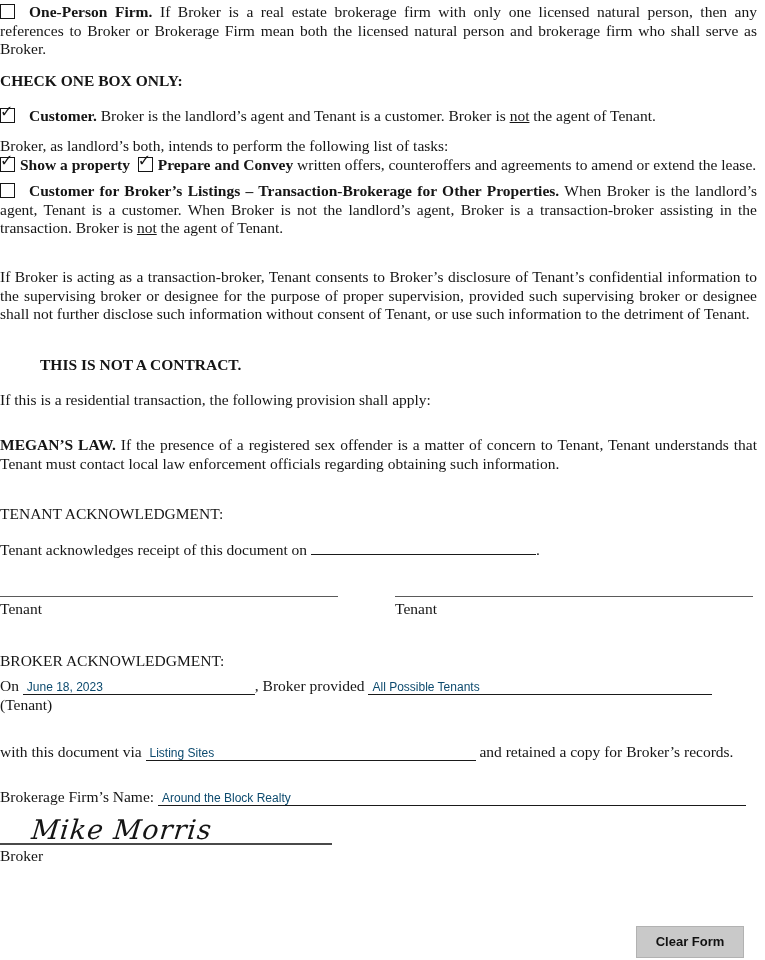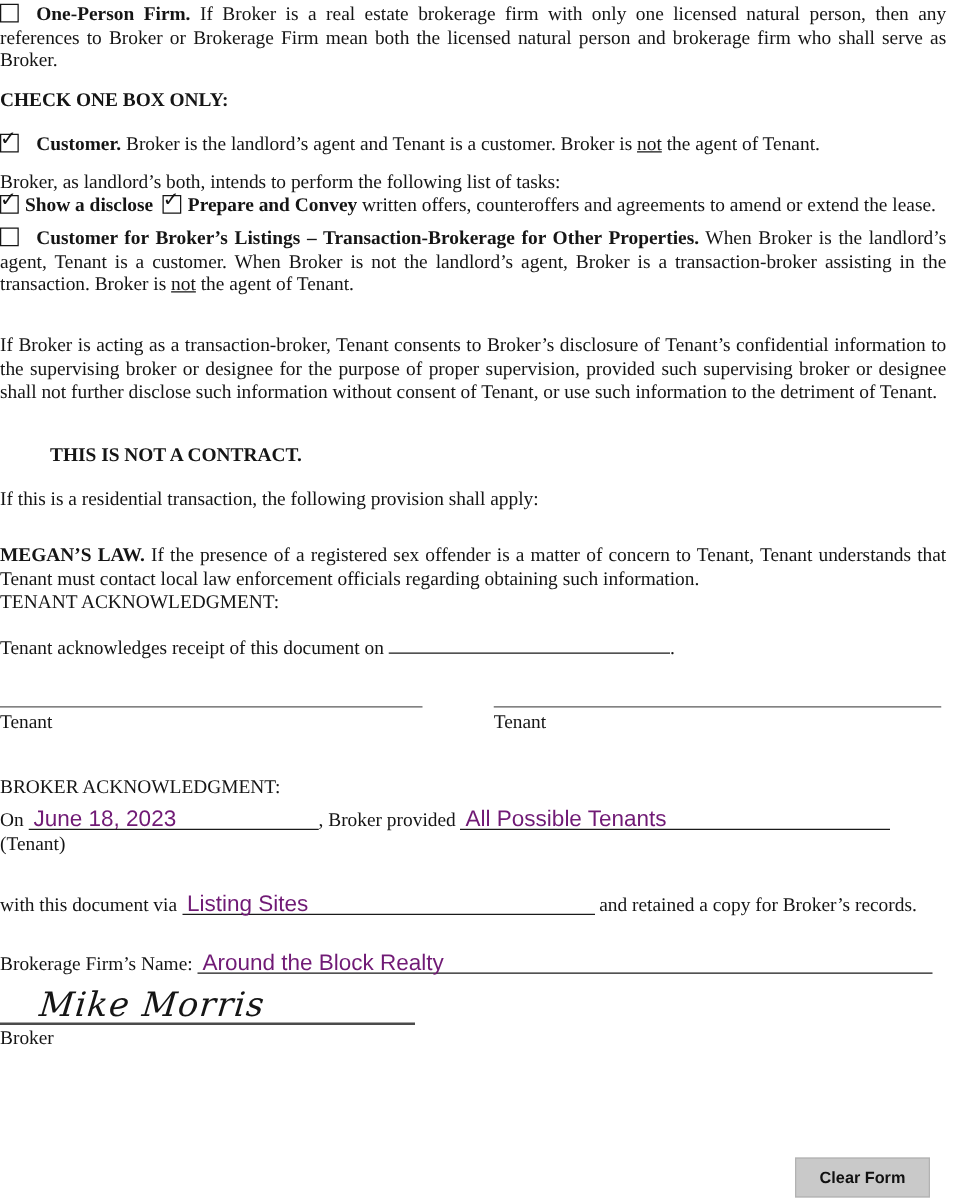--- a/index.html
+++ b/index.html
@@ -42,40 +42,40 @@
   #p1 { margin-top:0; }
   #check-heading { margin-top:13px; font-weight:bold; }
   #opt-customer { margin-top:17px; }
   #tasks { margin-top:11px; }
   #opt-listings { margin-top:8px; }
   #opt-transaction { margin-top:12px; }
   #disclosure { margin-top:30px; }
   #not-contract { margin-top:32px; font-weight:bold;margin-left:40px; }
   #residential { margin-top:17px; }
   #megan { margin-top:26px; }
-  #tenant-ack-heading { }
+  #tenant-ack-heading { margin-top:32px; }
   #receipt-row { margin-top:13px; }
   #tenant-sigs { margin-top:37px; display:flex; }
   #broker-ack-heading { margin-top:33px; }
   #on-row { margin-top:7px; }
   #via-row { margin-top:28px; }
   #firm-row { margin-top:27px; }
   #broker-sig-block { margin-top:8px; }
 
   
   .blank {
     display:inline-block;
     border-bottom:1.4px solid #1a1a1a;
     vertical-align:baseline;
     height:17px;
   }
   .fill {
     font-family:"Liberation Sans","DejaVu Sans",sans-serif;
-    font-size:18px;
-    color:#701a75;
+    font-size:12px;
+    color:#0c4a6e;
     padding-left:4px;
     white-space:nowrap;
   }
   .blank-receipt { width:225px; border-bottom-width:1.6px; }
   .blank-date   { width:232px; }
   .blank-tenant { width:344px; }
   .blank-via    { width:330px; }
   .blank-firm   { width:588px; }
 
   
@@ -129,21 +129,21 @@
 
   <div id="check-heading">CHECK ONE BOX ONLY:</div>
 
   <div id="opt-customer" class="justify">
     <span class="cb"><span class="check">✓</span></span><span class="tab"></span><span class="bold">Customer.</span> <span>Broker is the landlord’s agent and Tenant is a customer.  Broker is </span><span class="u">not</span><span> the agent of Tenant.</span>
   </div>
 
   <div id="tasks">
     <div>Broker, as landlord’s both, intends to perform the following list of tasks:</div>
     <div>
-      <span class="cb"><span class="check">✓</span></span><span class="smallgap"></span><span class="bold">Show a disclose</span>&nbsp;&nbsp;<span class="cb"><span class="check">✓</span></span><span class="smallgap"></span><span class="bold">Prepare and Convey</span><span> written offers, counteroffers and agreements to amend or extend the lease.</span>
+      <span class="cb"><span class="check">✓</span></span><span class="smallgap"></span><span class="bold">Show a property</span>&nbsp;&nbsp;<span class="cb"><span class="check">✓</span></span><span class="smallgap"></span><span class="bold">Prepare and Convey</span><span> written offers, counteroffers and agreements to amend or extend the lease.</span>
     </div>
   </div>
 
   <div id="opt-listings" class="justify">
     <span class="cb"></span><span class="tab"></span><span class="bold">Customer for Broker’s Listings – Transaction-Brokerage for Other Properties.</span> <span>When Broker is the landlord’s agent, Tenant is a customer.  When Broker is not the landlord’s agent, Broker is a transaction-broker assisting in the transaction.  Broker is </span><span class="u">not</span><span> the agent of Tenant.</span>
   </div>
 
 
   <div id="disclosure" class="justify">If Broker is acting as a transaction-broker, Tenant consents to Broker’s disclosure of Tenant’s confidential information to the supervising broker or designee for the purpose of proper supervision, provided such supervising broker or designee shall not further disclose such information without consent of Tenant, or use such information to the detriment of Tenant.</div>
 

